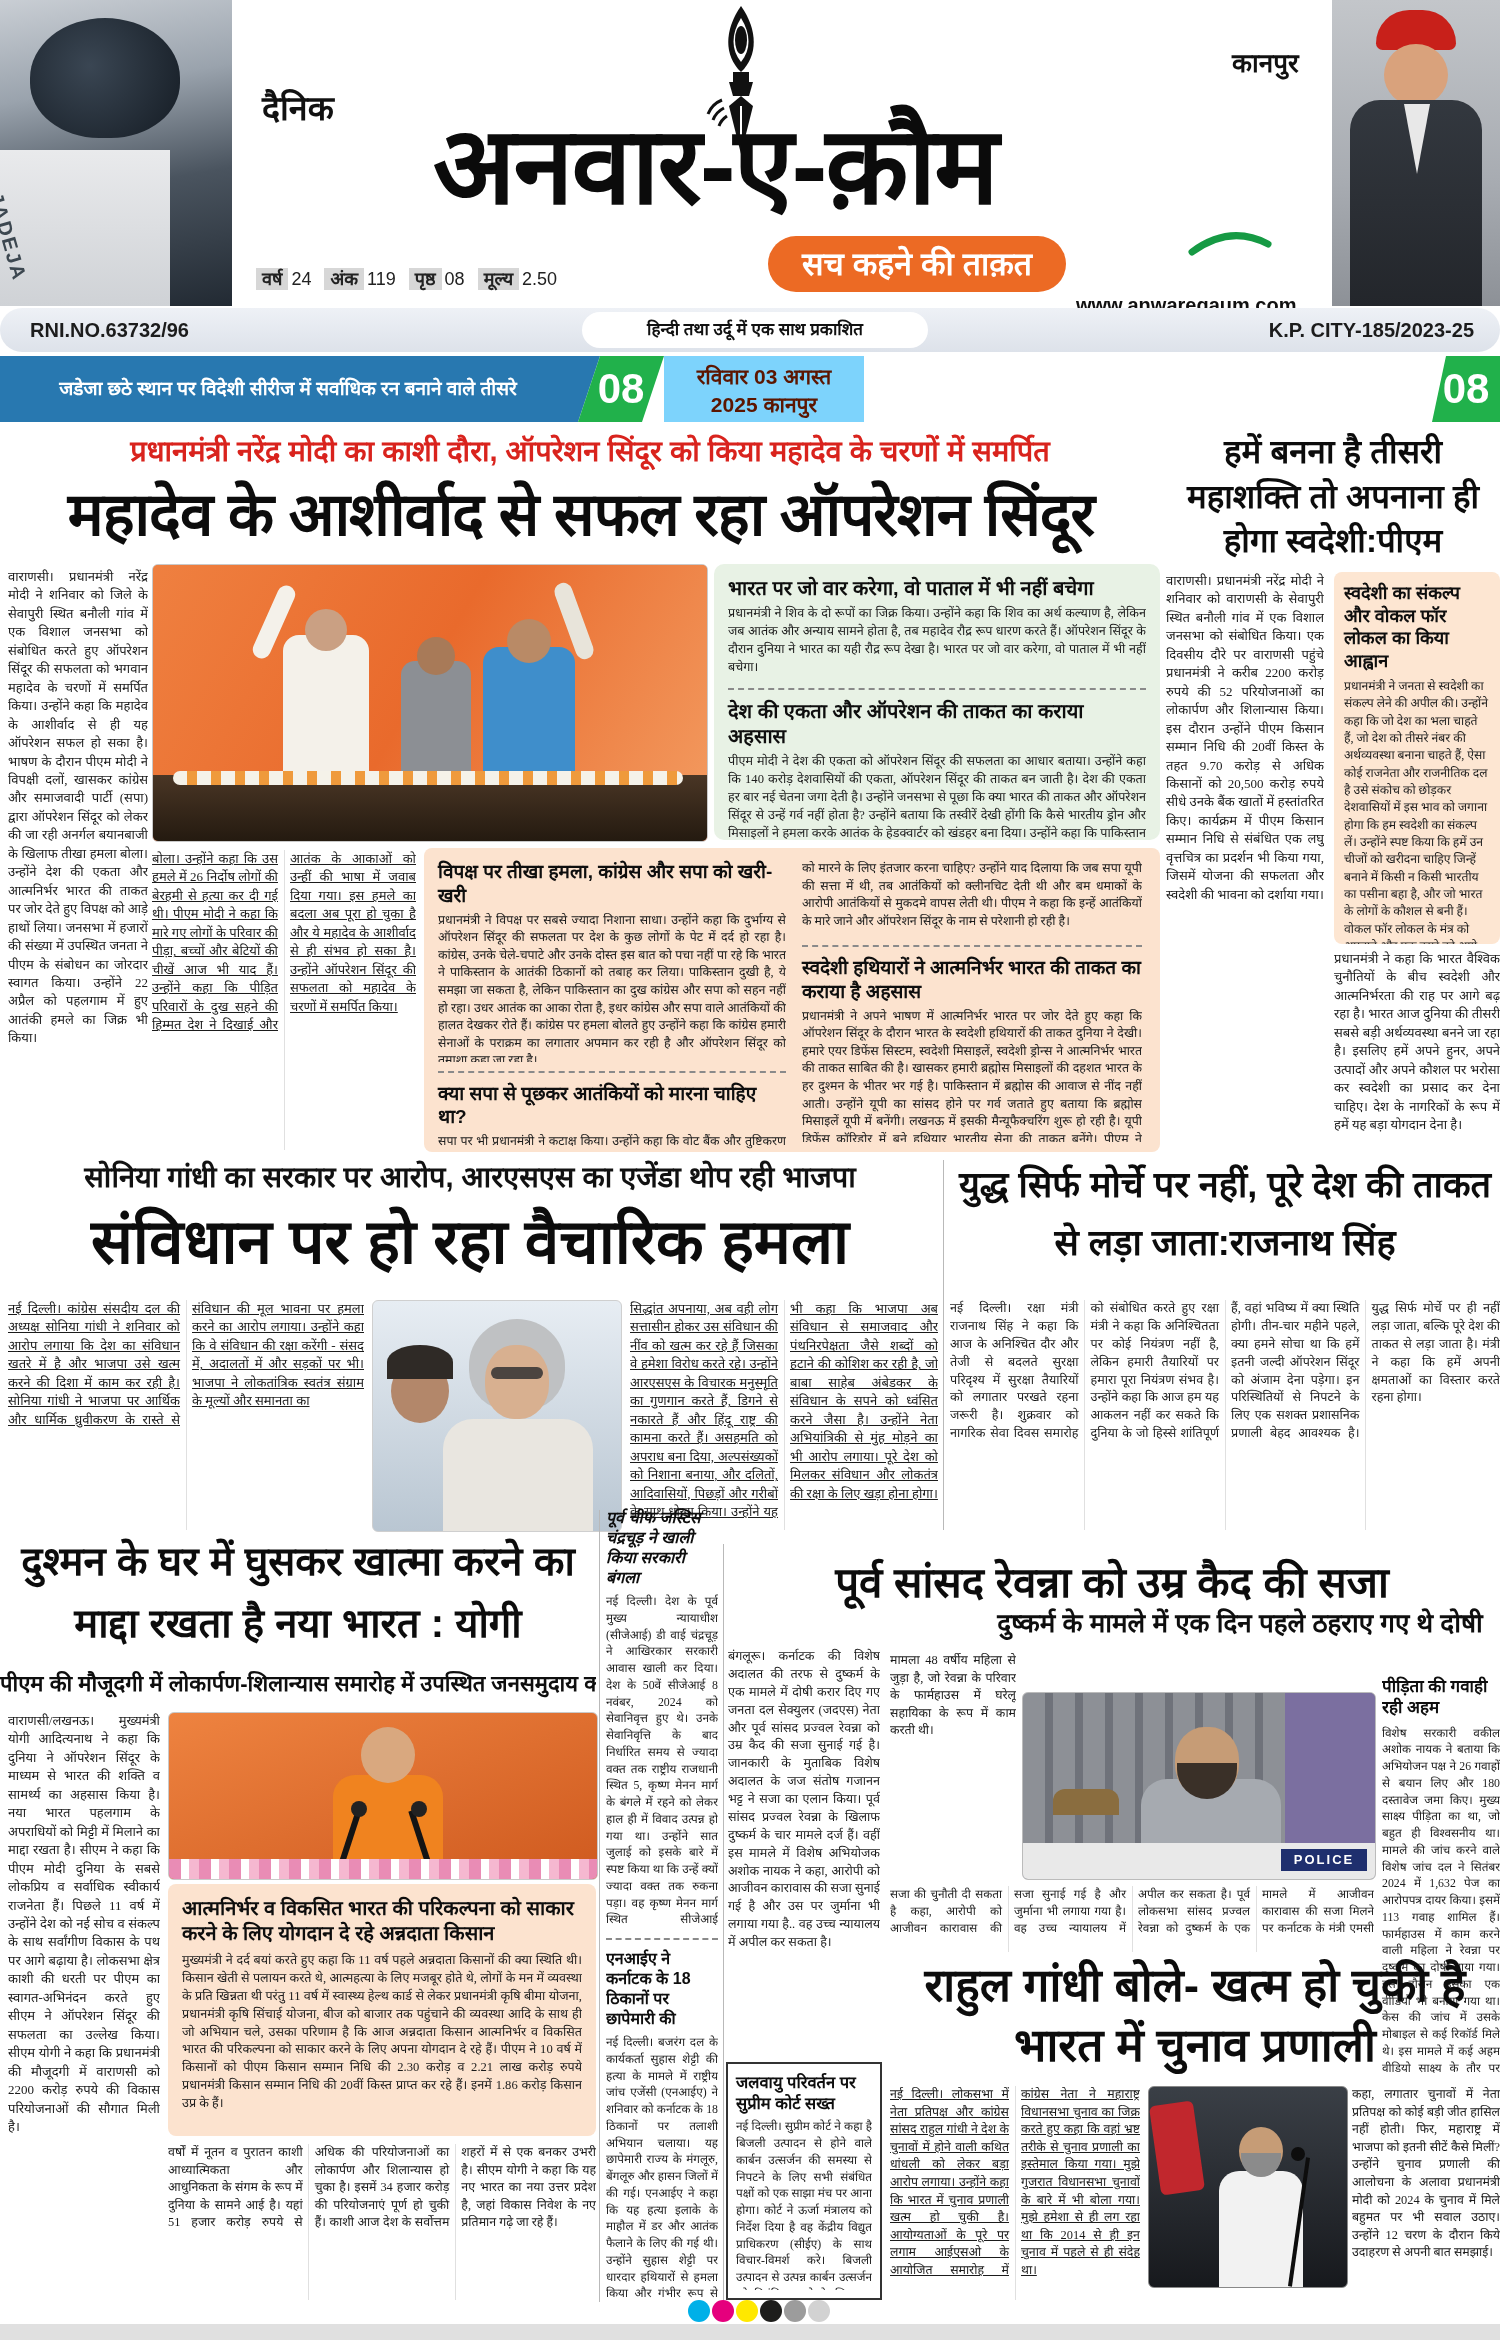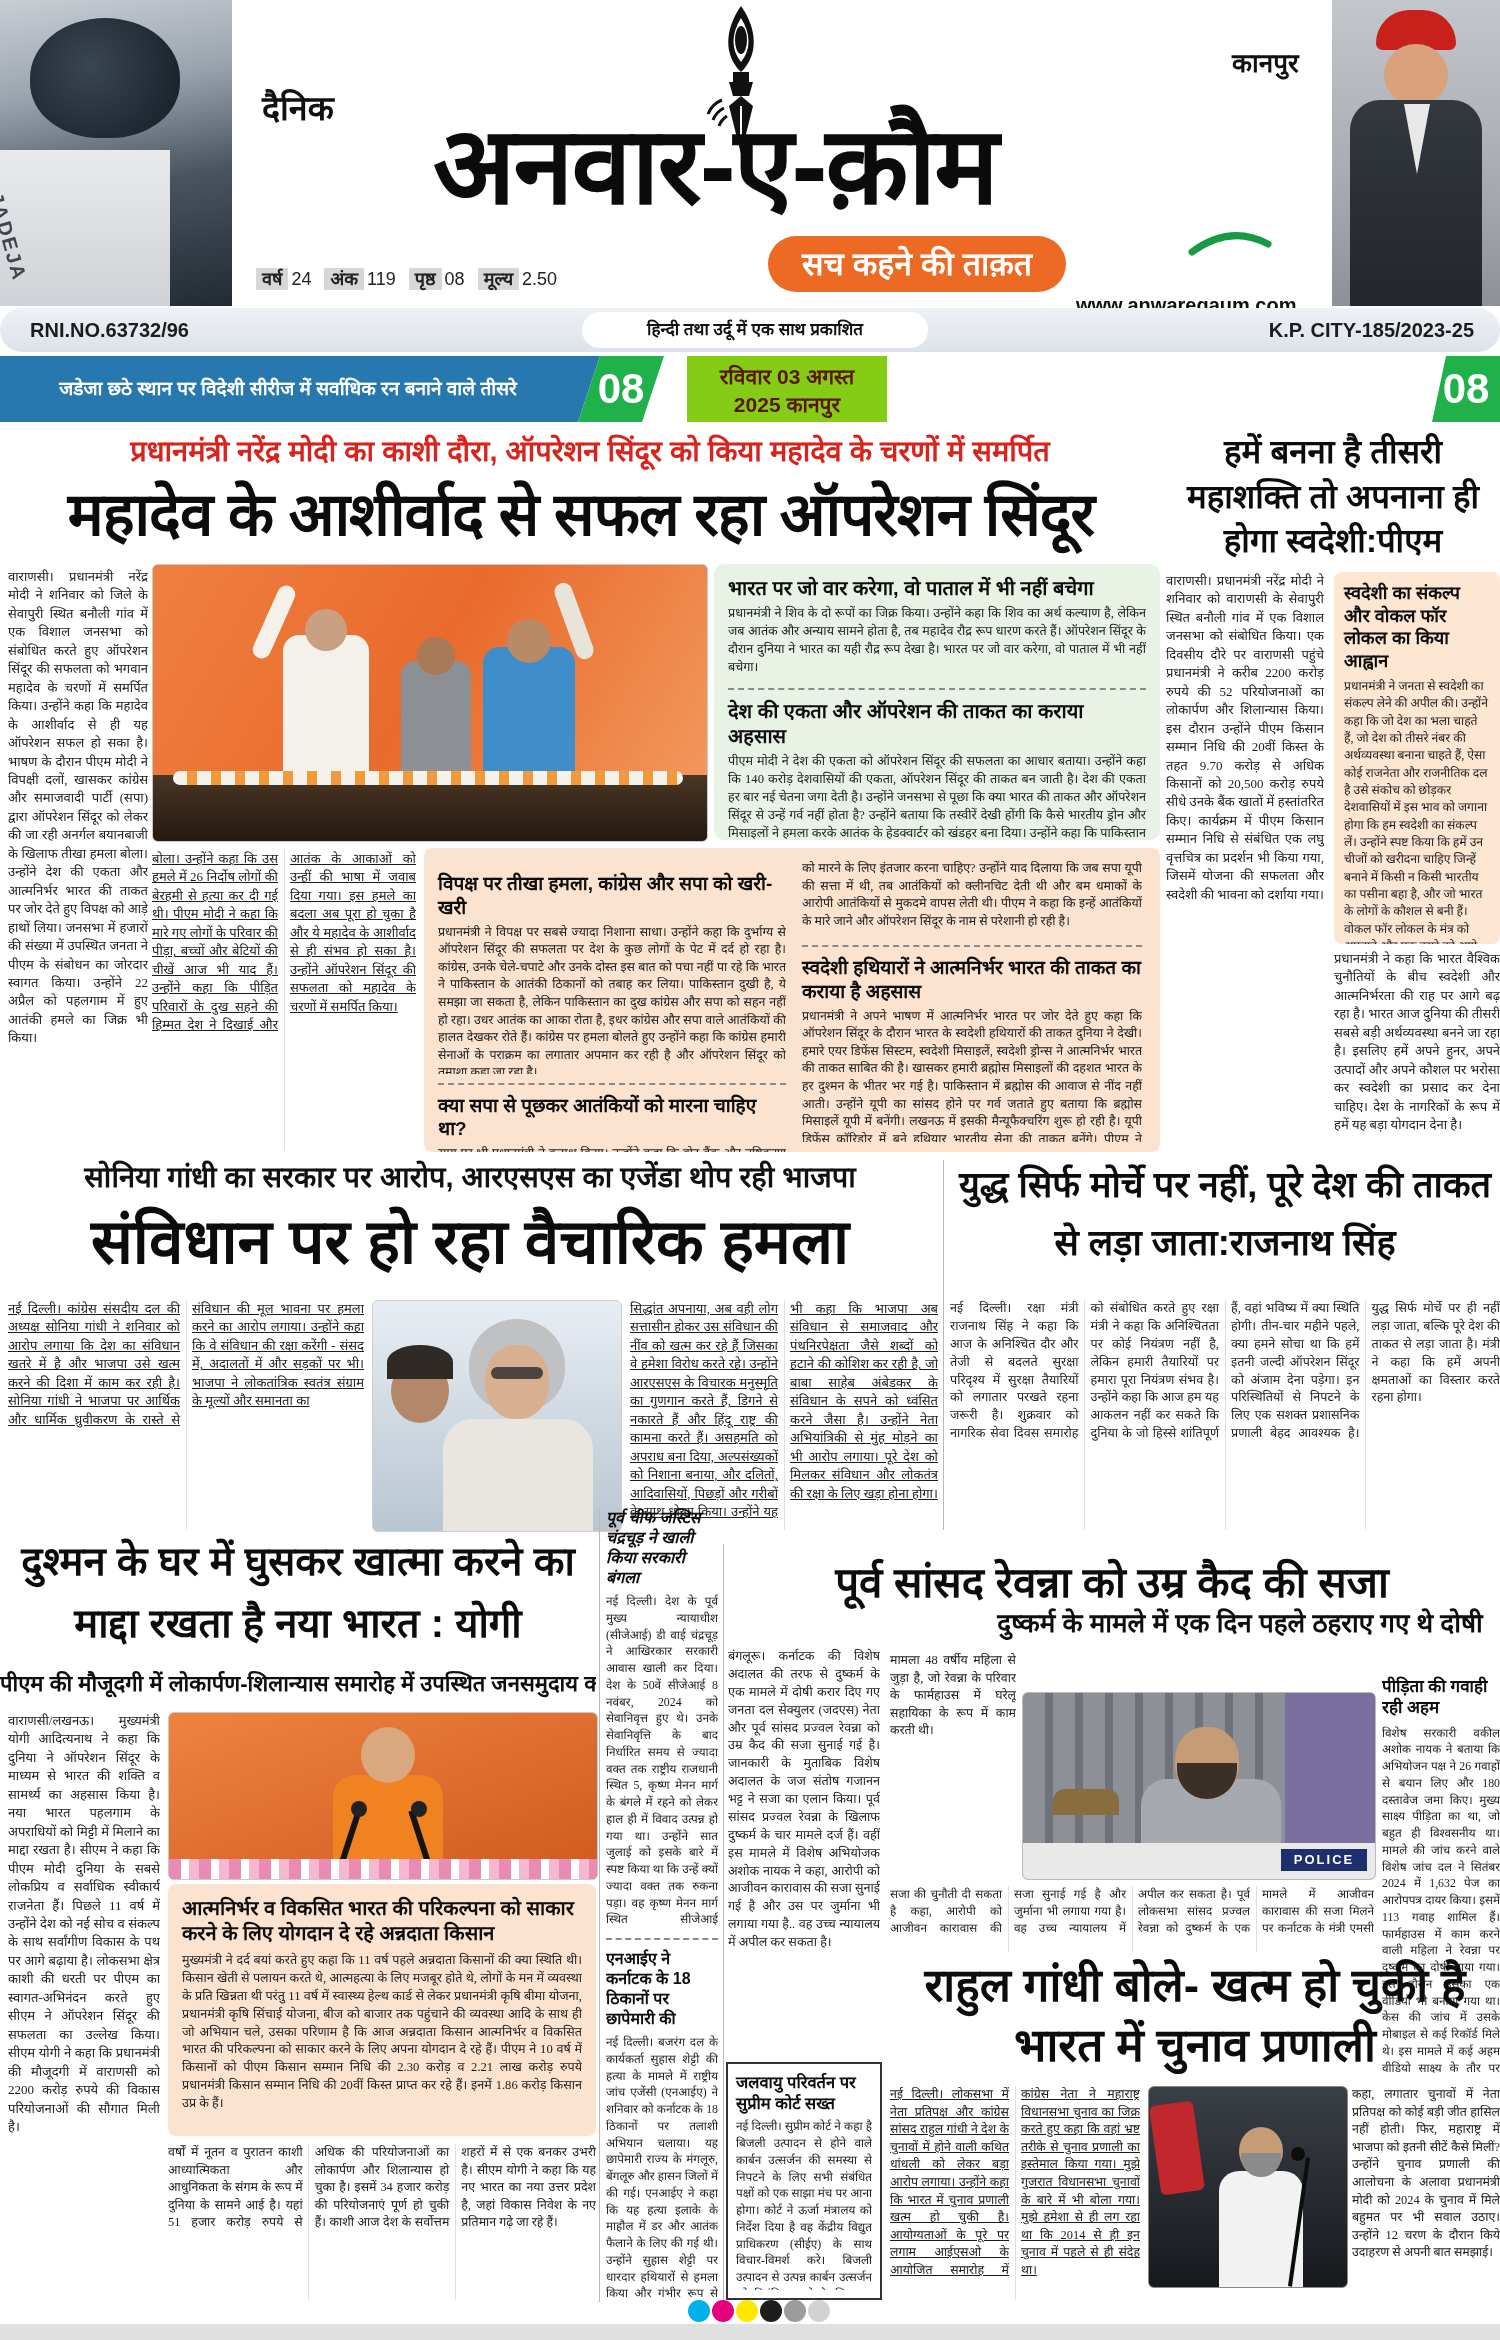--- a/index.html
+++ b/index.html
@@ -83,21 +83,21 @@
     </div>
     <div class="abs sans" style="right:26px;top:0;height:44px;line-height:44px;font-weight:700;font-size:20px;color:#1c1c1c;">K.P. CITY-185/2023-25</div>
   </div>
 
   <div class="abs" style="left:0;top:356px;width:600px;height:66px;background:#2878b0;clip-path:polygon(0 0,100% 0,calc(100% - 22px) 100%,0 100%);">
     <div class="sans" style="height:66px;line-height:66px;text-align:center;color:#fff;font-weight:700;font-size:19px;white-space:nowrap;padding-right:24px;">जडेजा छठे स्थान पर विदेशी सीरीज में सर्वाधिक रन बनाने वाले तीसरे</div>
   </div>
   <div class="abs" style="left:578px;top:356px;width:86px;height:66px;background:#21b14b;clip-path:polygon(22px 0,100% 0,calc(100% - 22px) 100%,0 100%);">
     <div class="sans" style="height:66px;line-height:66px;text-align:center;color:#fff;font-weight:800;font-size:42px;">08</div>
   </div>
-  <div class="abs" style="left:664px;top:356px;width:200px;height:66px;background:#84cc16;margin-left:23px;">
+  <div class="abs" style="left:664px;top:356px;width:200px;height:66px;background:#7dd3fc;">
     <div class="sans" style="text-align:center;font-weight:800;font-size:21px;color:#5c1600;margin-top:6px;">रविवार 03 अगस्त</div>
     <div class="sans" style="text-align:center;font-weight:800;font-size:21px;color:#5c1600;">2025 कानपुर</div>
   </div>
   <div class="abs" style="left:1432px;top:356px;width:68px;height:66px;background:#21b14b;clip-path:polygon(14px 0,100% 0,100% 100%,0 100%);">
     <div class="sans" style="height:66px;line-height:66px;text-align:center;color:#fff;font-weight:800;font-size:42px;">08</div>
   </div>
 
   <div class="abs kicker-red" style="left:20px;top:432px;width:1140px;height:38px;font-size:29px;line-height:38px;white-space:nowrap;overflow:hidden;">प्रधानमंत्री नरेंद्र मोदी का काशी दौरा, ऑपरेशन सिंदूर को किया महादेव के चरणों में समर्पित</div>
   <div class="abs headline" style="left:0;top:468px;width:1162px;height:94px;font-size:60px;line-height:94px;white-space:nowrap;overflow:hidden;letter-spacing:-1px;">महादेव के आशीर्वाद से सफल रहा ऑपरेशन सिंदूर</div>
 
@@ -122,21 +122,21 @@
     <div class="body-txt" style="font-size:12.6px;margin-top:4px;height:74px;">प्रधानमंत्री ने शिव के दो रूपों का जिक्र किया। उन्होंने कहा कि शिव का अर्थ कल्याण है, लेकिन जब आतंक और अन्याय सामने होता है, तब महादेव रौद्र रूप धारण करते हैं। ऑपरेशन सिंदूर के दौरान दुनिया ने भारत का यही रौद्र रूप देखा है। भारत पर जो वार करेगा, वो पाताल में भी नहीं बचेगा।</div>
     <div class="dashsep"></div>
     <div class="boxhead" style="font-size:20px;">देश की एकता और ऑपरेशन की ताकत का कराया अहसास</div>
     <div class="body-txt" style="font-size:12.6px;margin-top:4px;height:104px;">पीएम मोदी ने देश की एकता को ऑपरेशन सिंदूर की सफलता का आधार बताया। उन्होंने कहा कि 140 करोड़ देशवासियों की एकता, ऑपरेशन सिंदूर की ताकत बन जाती है। देश की एकता हर बार नई चेतना जगा देती है। उन्होंने जनसभा से पूछा कि क्या भारत की ताकत और ऑपरेशन सिंदूर से उन्हें गर्व नहीं होता है? उन्होंने बताया कि तस्वीरें देखी होंगी कि कैसे भारतीय ड्रोन और मिसाइलों ने हमला करके आतंक के हेडक्वार्टर को खंडहर बना दिया। उन्होंने कहा कि पाकिस्तान के कई सारे एयरबेस आईसीयू में है।</div>
   </div>
 
   <div class="abs body-txt cols2" style="left:152px;top:850px;width:264px;height:300px;">बोला। उन्होंने कहा कि उस हमले में 26 निर्दोष लोगों की बेरहमी से हत्या कर दी गई थी। पीएम मोदी ने कहा कि मारे गए लोगों के परिवार की पीड़ा, बच्चों और बेटियों की चीखें आज भी याद हैं। उन्होंने कहा कि पीड़ित परिवारों के दुख सहने की हिम्मत देश ने दिखाई और आतंक के आकाओं को उन्हीं की भाषा में जवाब दिया गया। इस हमले का बदला अब पूरा हो चुका है और ये महादेव के आशीर्वाद से ही संभव हो सका है। उन्होंने ऑपरेशन सिंदूर की सफलता को महादेव के चरणों में समर्पित किया।</div>
 
   <div class="abs" style="left:424px;top:848px;width:736px;height:304px;background:#fce3cf;border-radius:8px;padding:12px 14px;box-sizing:border-box;overflow:hidden;">
     <div style="display:flex;gap:16px;">
-      <div style="width:348px;margin-top:12px;">
+      <div style="width:348px;">
         <div class="boxhead" style="font-size:19px;">विपक्ष पर तीखा हमला, कांग्रेस और सपा को खरी-खरी</div>
         <div class="body-txt" style="font-size:12.4px;margin-top:4px;height:150px;">प्रधानमंत्री ने विपक्ष पर सबसे ज्यादा निशाना साधा। उन्होंने कहा कि दुर्भाग्य से ऑपरेशन सिंदूर की सफलता पर देश के कुछ लोगों के पेट में दर्द हो रहा है। कांग्रेस, उनके चेले-चपाटे और उनके दोस्त इस बात को पचा नहीं पा रहे कि भारत ने पाकिस्तान के आतंकी ठिकानों को तबाह कर लिया। पाकिस्तान दुखी है, ये समझा जा सकता है, लेकिन पाकिस्तान का दुख कांग्रेस और सपा को सहन नहीं हो रहा। उधर आतंक का आका रोता है, इधर कांग्रेस और सपा वाले आतंकियों की हालत देखकर रोते हैं। कांग्रेस पर हमला बोलते हुए उन्होंने कहा कि कांग्रेस हमारी सेनाओं के पराक्रम का लगातार अपमान कर रही है और ऑपरेशन सिंदूर को तमाशा कहा जा रहा है।</div>
         <div class="dashsep"></div>
         <div class="boxhead" style="font-size:19px;">क्या सपा से पूछकर आतंकियों को मारना चाहिए था?</div>
         <div class="body-txt" style="font-size:12.4px;margin-top:4px;height:64px;">सपा पर भी प्रधानमंत्री ने कटाक्ष किया। उन्होंने कहा कि वोट बैंक और तुष्टिकरण की राजनीति में समाजवादी पार्टी पीछे नहीं है। सपा के नेता संसद में कह रहे थे कि पहलगाम के आतंकियों को अभी क्यों मारा। अब बताइए, क्या उन्हें फोन करके पूछूं..कि मारूं कि न मारूं? क्या आतंकियों</div>
       </div>
       <div style="width:340px;">
         <div class="body-txt" style="font-size:12.4px;height:76px;">को मारने के लिए इंतजार करना चाहिए? उन्होंने याद दिलाया कि जब सपा यूपी की सत्ता में थी, तब आतंकियों को क्लीनचिट देती थी और बम धमाकों के आरोपी आतंकियों से मुकदमे वापस लेती थी। पीएम ने कहा कि इन्हें आतंकियों के मारे जाने और ऑपरेशन सिंदूर के नाम से परेशानी हो रही है।</div>
         <div class="dashsep"></div>
         <div class="boxhead" style="font-size:19px;">स्वदेशी हथियारों ने आत्मनिर्भर भारत की ताकत का कराया है अहसास</div>

